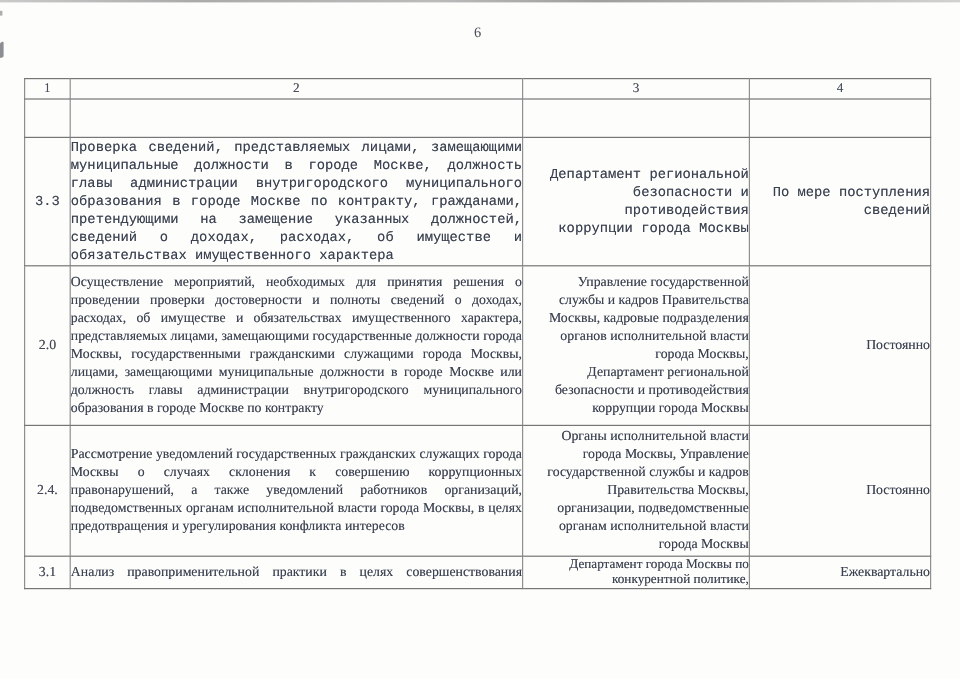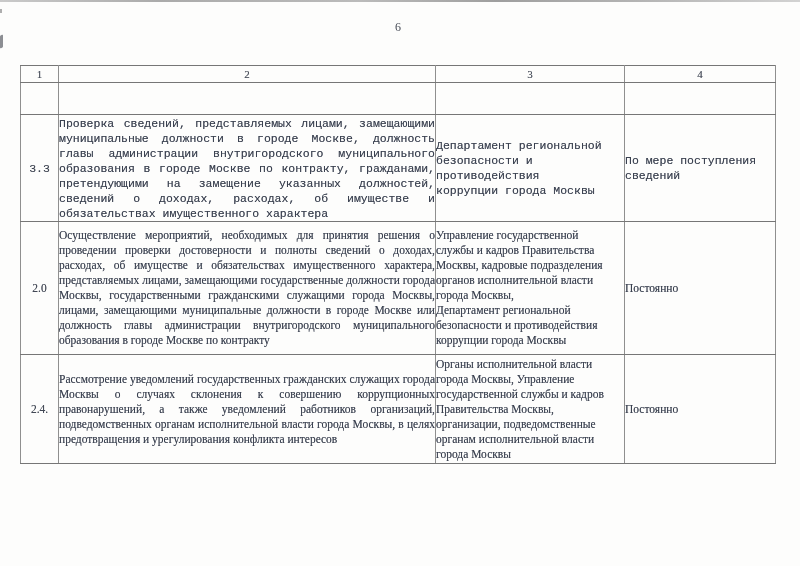--- a/index.html
+++ b/index.html
@@ -52,25 +52,25 @@
   tr.r24 td{height:108px;}
   tr.r-sect td{height:48px;}
   tr.r31 td{height:26px;}
   td.num{text-align:center;vertical-align:middle;color:#414754;}
   td.act{
     text-align:justify;vertical-align:middle;
     padding:4px 7px 4px 12px;
   }
   td.act.stretch{text-align-last:justify;padding-top:0;padding-bottom:0;}
   td.resp{
-    text-align:left;vertical-align:middle;
+    text-align:right;vertical-align:middle;
     white-space:pre-line;padding:0 4px;
   }
   td.term{
-    text-align:left;vertical-align:middle;
+    text-align:right;vertical-align:middle;
     white-space:pre-line;padding:0 4px;
   }
   tr.r31 td.resp{font-size:11px;line-height:13px;}
   td.sect{
     text-align:center;vertical-align:middle;
     font-weight:bold;font-size:11px;line-height:15px;
     color:#2c313b;white-space:pre-line;padding:2px 4px;
   }
 </style>
 </head>
@@ -136,15 +136,22 @@
 города Москвы, Управление
 государственной службы и кадров
 Правительства Москвы,
 организации, подведомственные
 органам исполнительной власти
 города Москвы</td>
         <td class="term">Постоянно</td>
       </tr>
 
 
+      <tr class="r31">
+        <td class="num">3.1</td>
+        <td class="act stretch">Анализ правоприменительной практики в целях совершенствования</td>
+        <td class="resp">Департамент города Москвы по
+конкурентной политике,</td>
+        <td class="term">Ежеквартально</td>
+      </tr>
     </tbody>
   </table>
 </div>
 
 </body></html>

